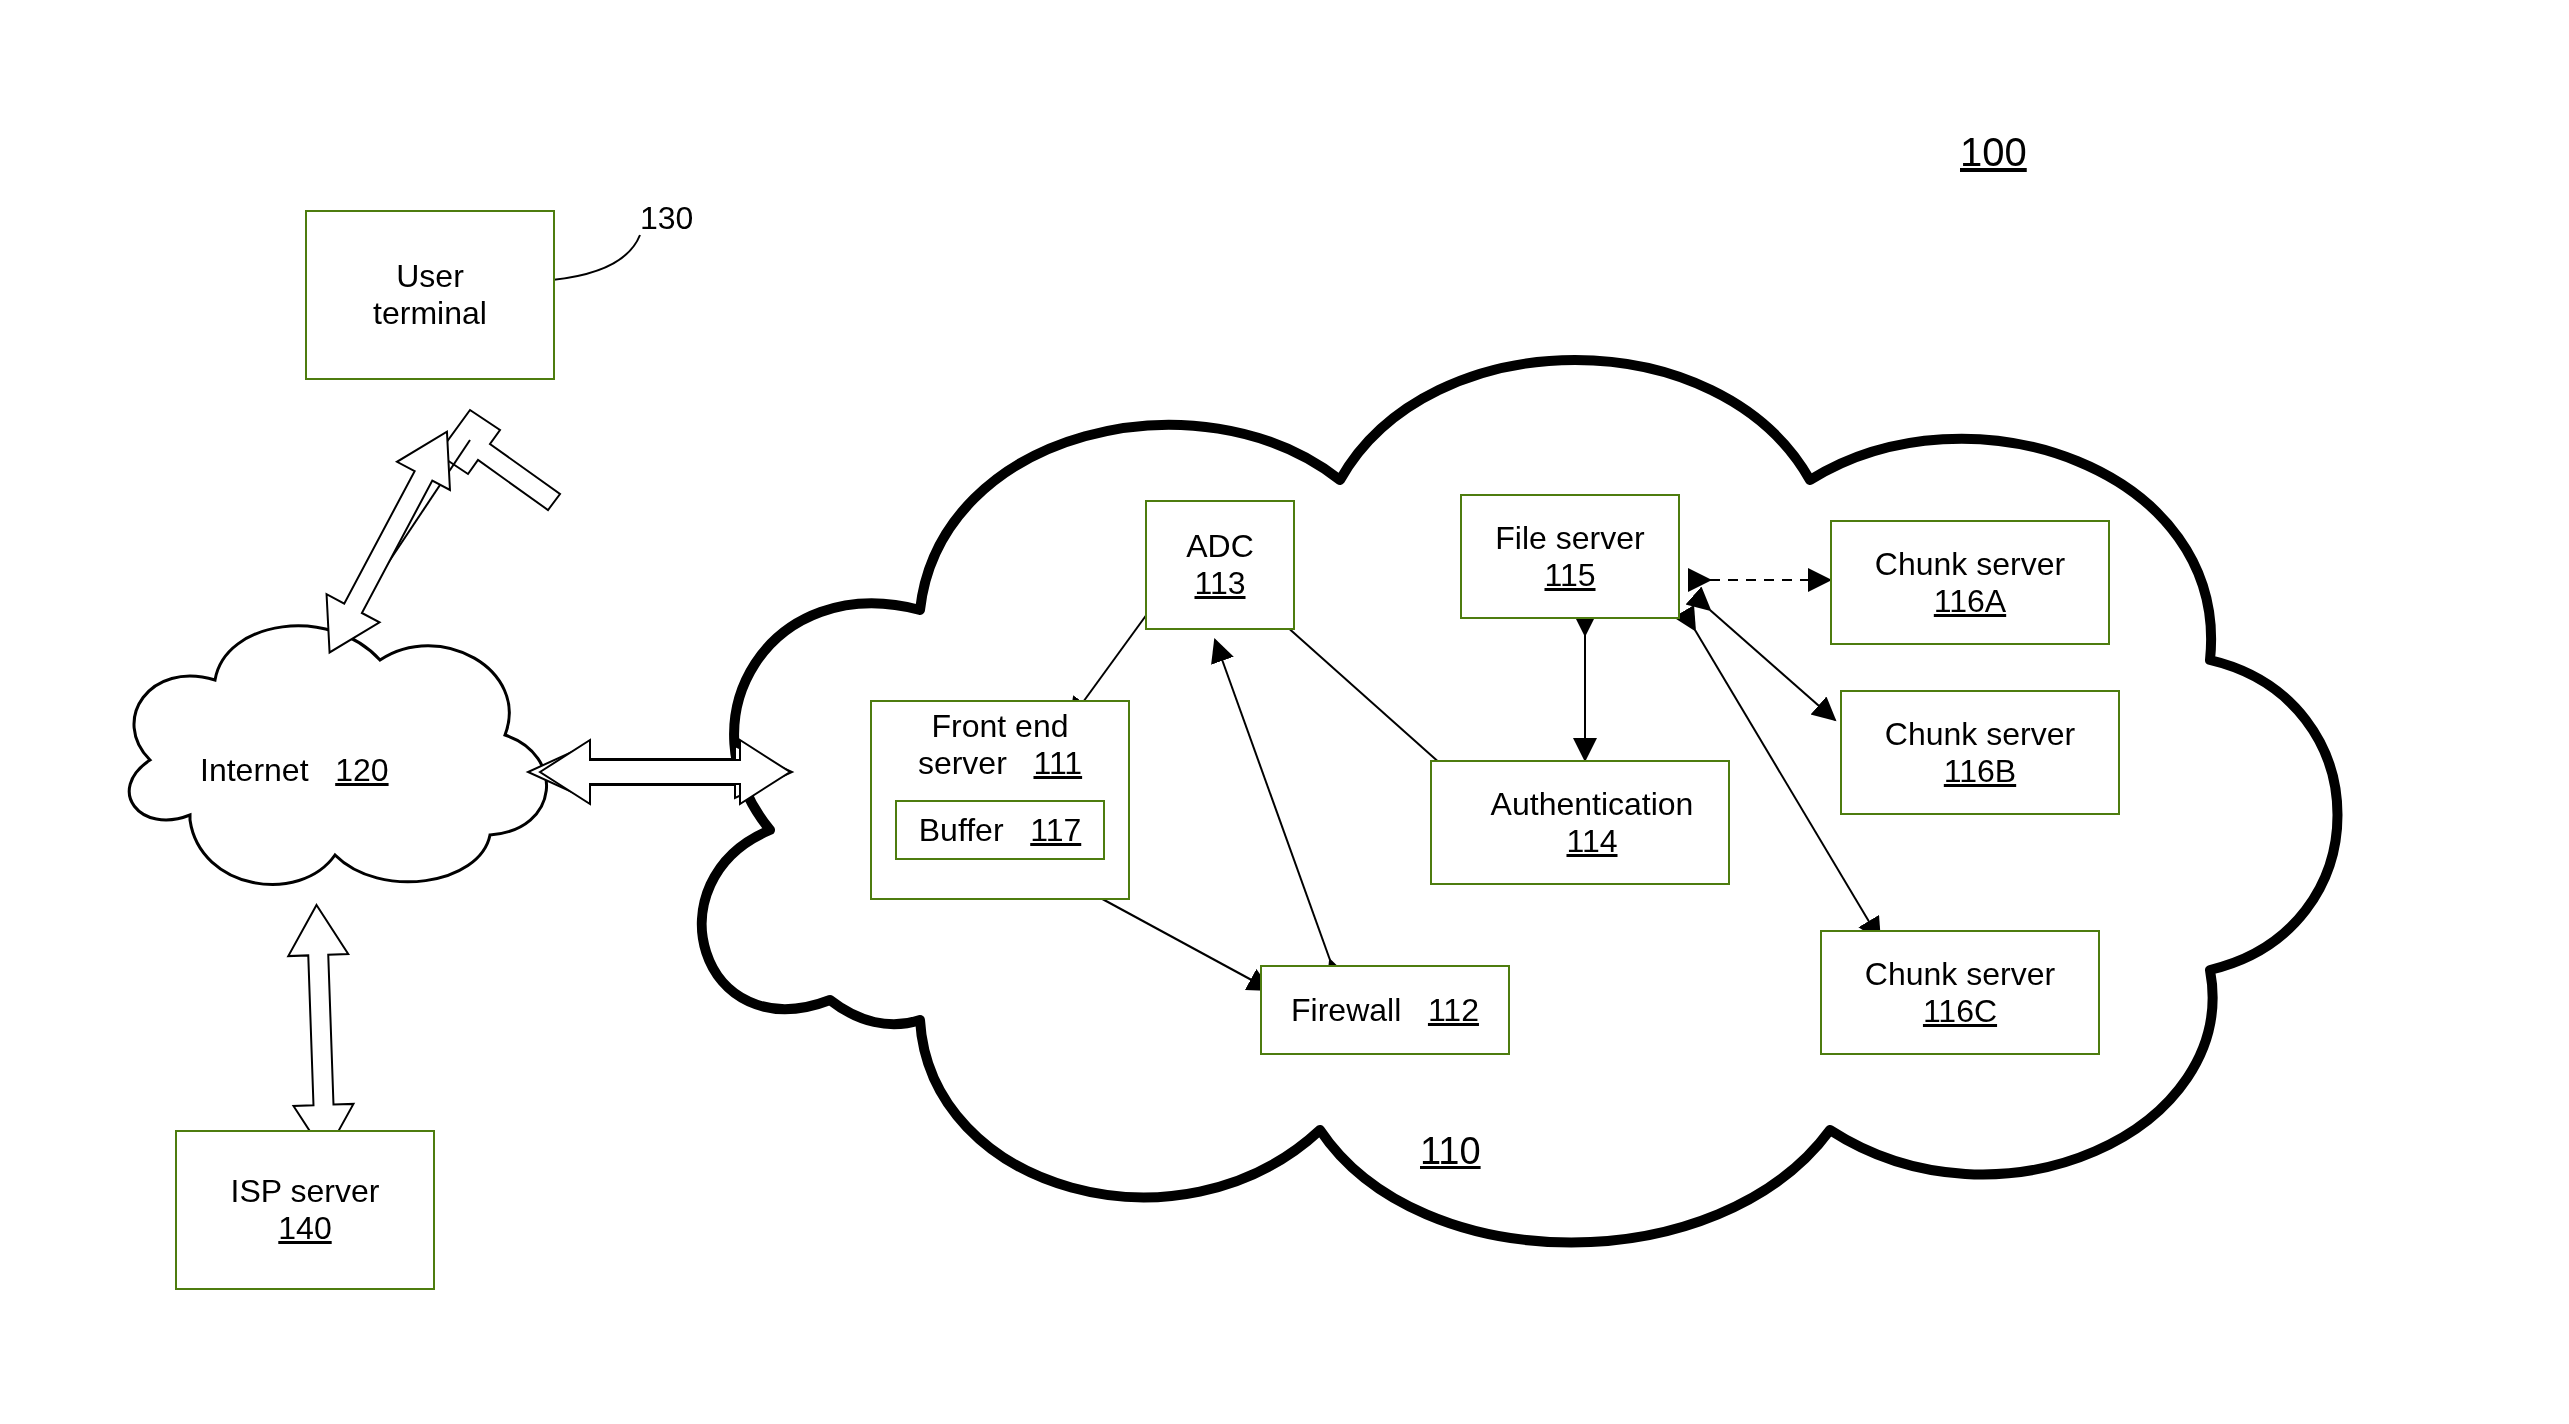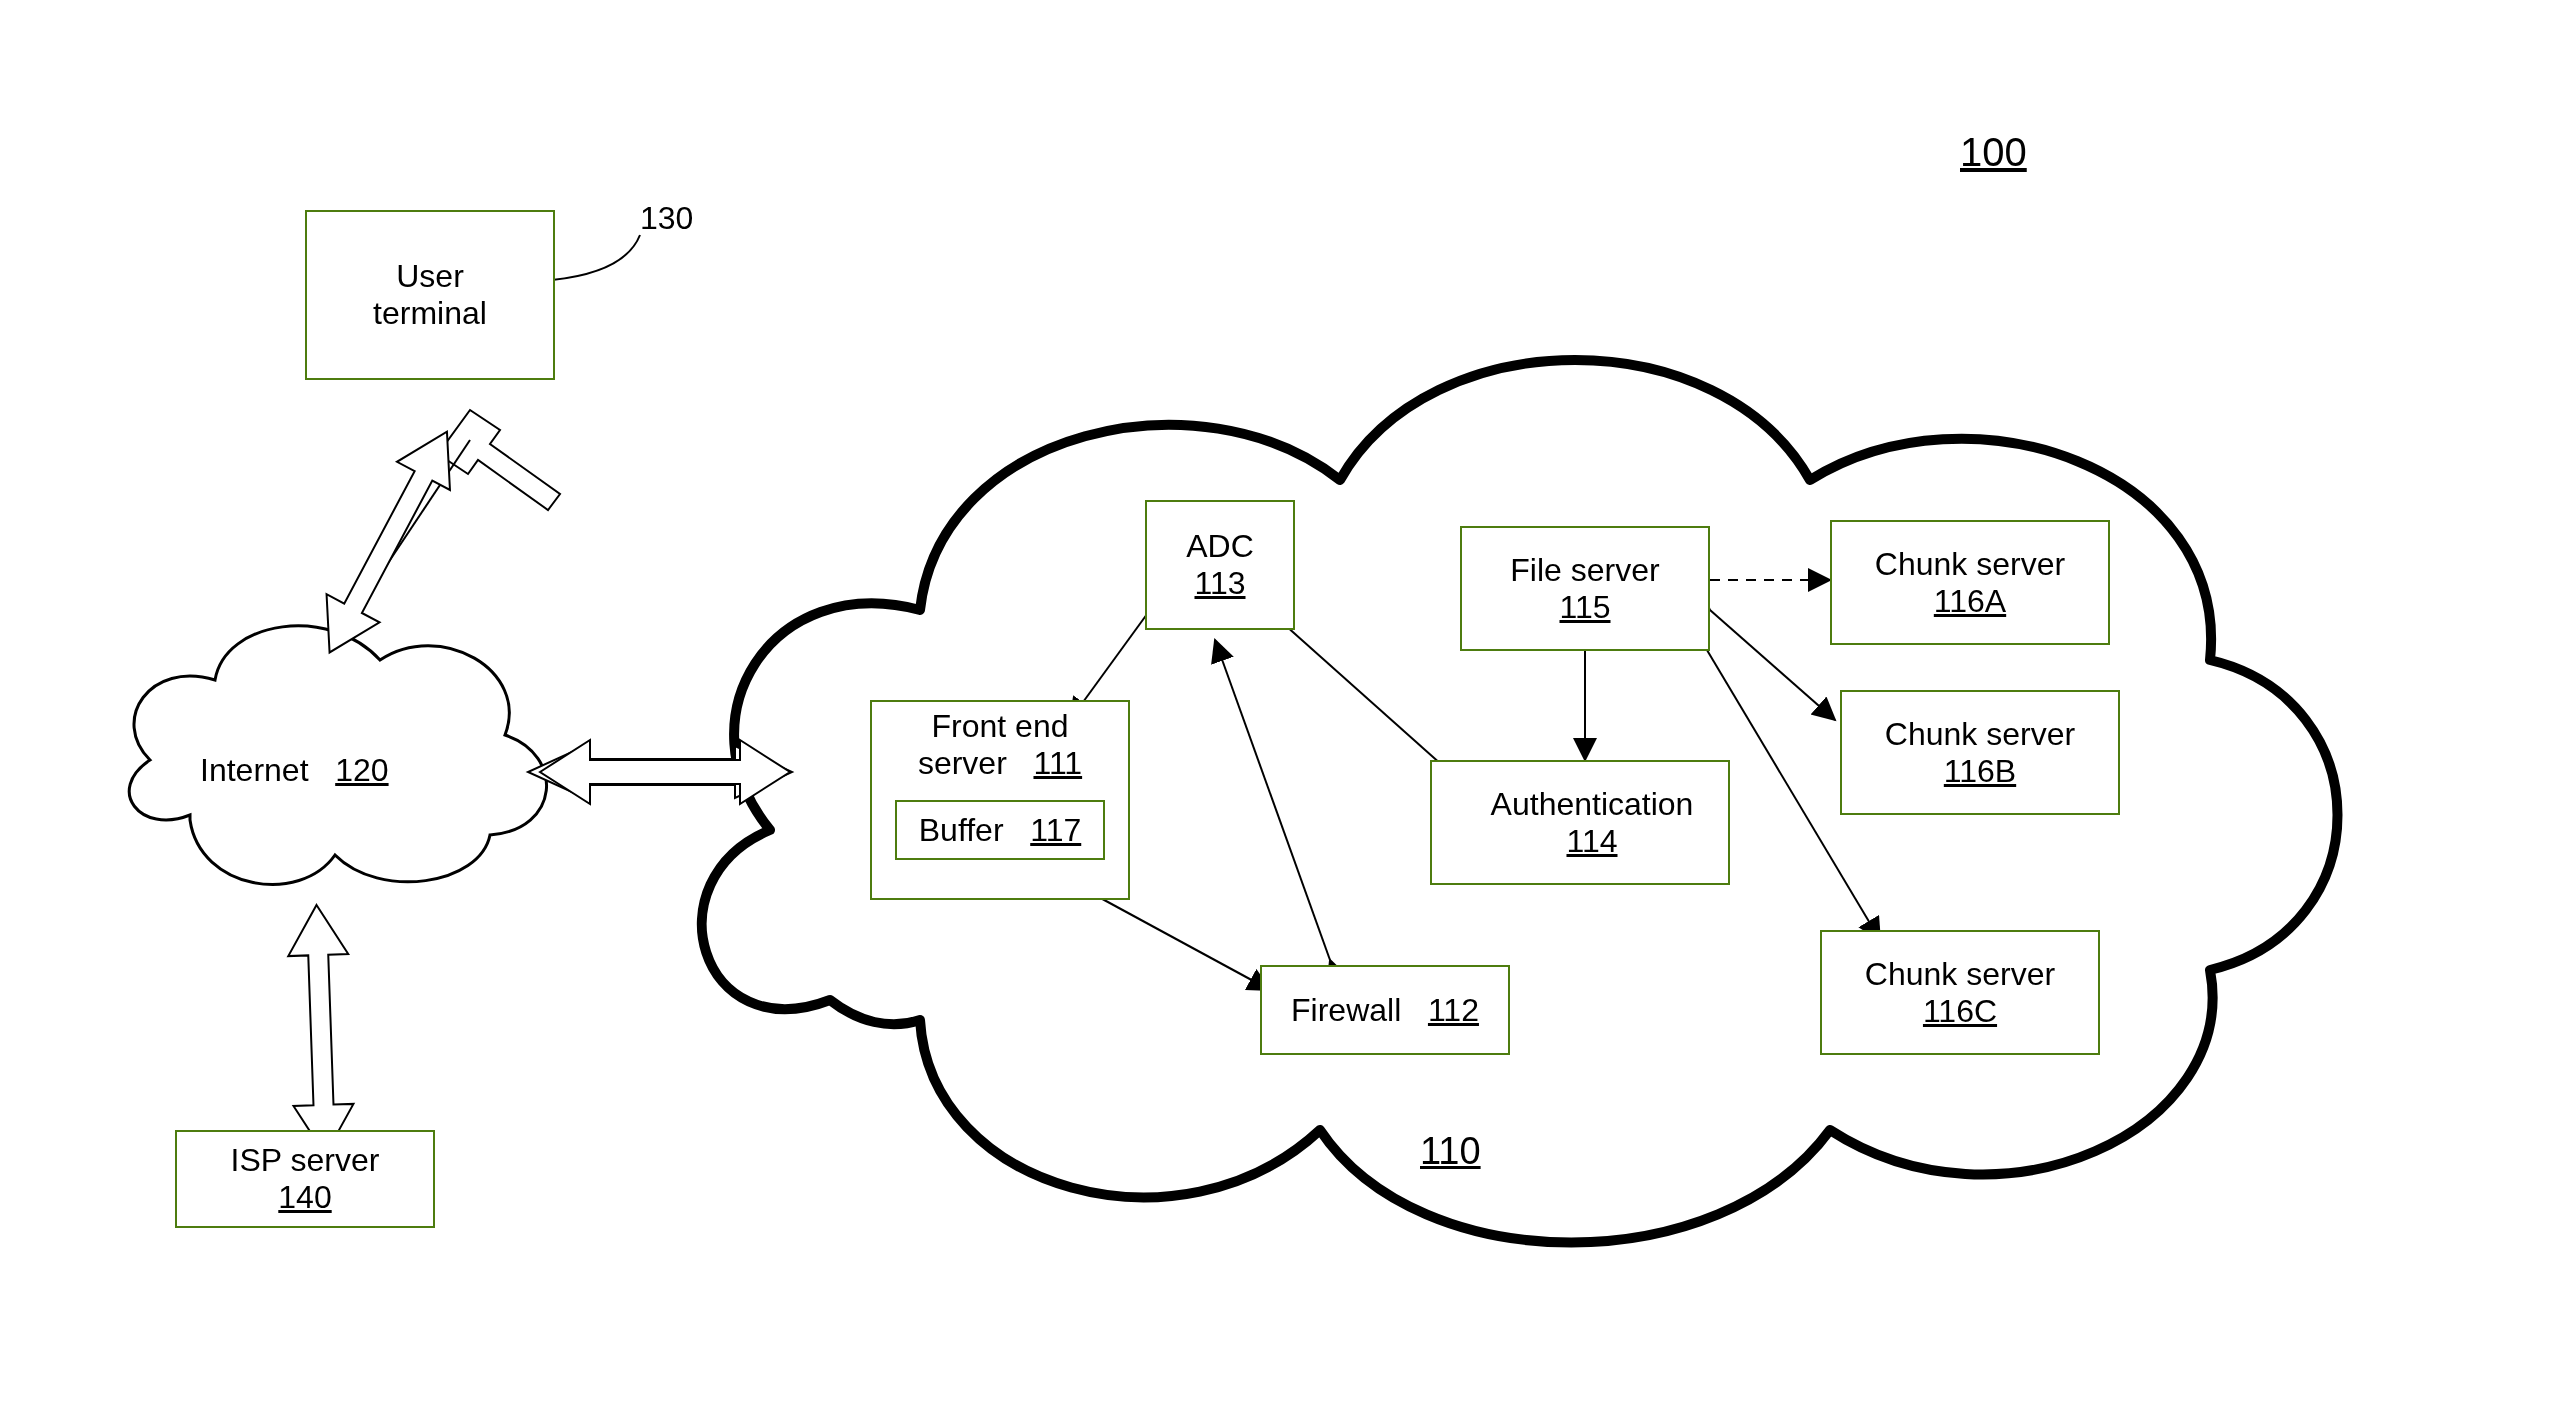--- a/index.html
+++ b/index.html
@@ -136,21 +136,21 @@
   <div class="label-line">terminal</div>
 </div>
 <div class="freelabel" style="left:640px; top:200px;">130</div>
 
 <div class="freelabel" style="left:200px; top:752px;">
   <span>Internet</span>
   <span>&nbsp;</span>
   <span class="u">120</span>
 </div>
 
-<div class="box" style="left:175px; top:1130px; width:260px; height:98px;">
+<div class="box" style="left:175px; top:1130px; width:260px; height:160px;">
   <div class="label-line">ISP server</div>
   <div class="label-line u">140</div>
 </div>
 
 <div class="box" style="left:870px; top:700px; width:260px; height:200px; justify-content:flex-start; ">
   <div class="label-line">Front end</div>
   <div class="label-line">
     <span>server</span>
     <span>&nbsp;</span>
     <span class="u">111</span>
@@ -170,21 +170,21 @@
 </div>
 
 <div class="box" style="left:1260px; top:965px; width:250px; height:90px;">
   <div class="label-line">
     <span>Firewall</span>
     <span>&nbsp;</span>
     <span class="u">112</span>
   </div>
 </div>
 
-<div class="box" style="left:1460px; top:526px; width:250px; height:125px;">
+<div class="box" style="left:1460px; top:494px; width:220px; height:125px;">
   <div class="label-line">File server</div>
   <div class="label-line u">115</div>
 </div>
 
 <div class="box" style="left:1430px; top:760px; width:300px; height:125px;padding-left:36px;">
   <div class="label-line">Authentication</div>
   <div class="label-line u">114</div>
 </div>
 
 <div class="box" style="left:1830px; top:520px; width:280px; height:125px;">

